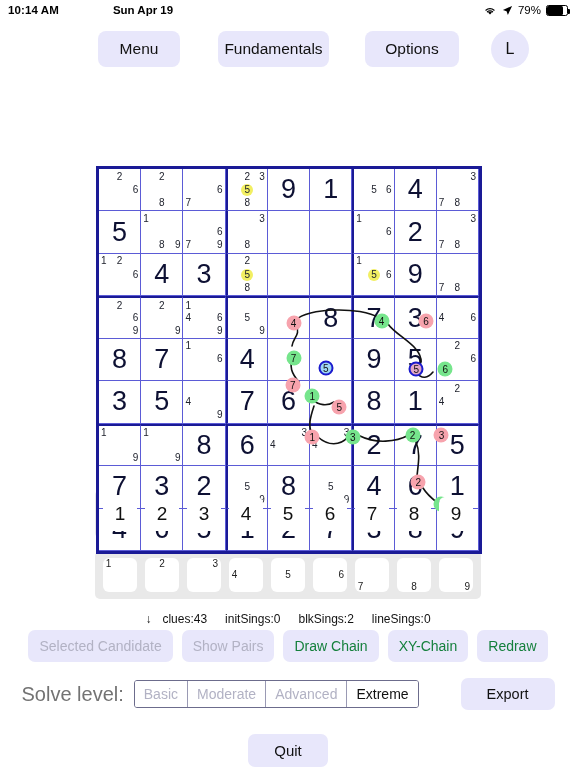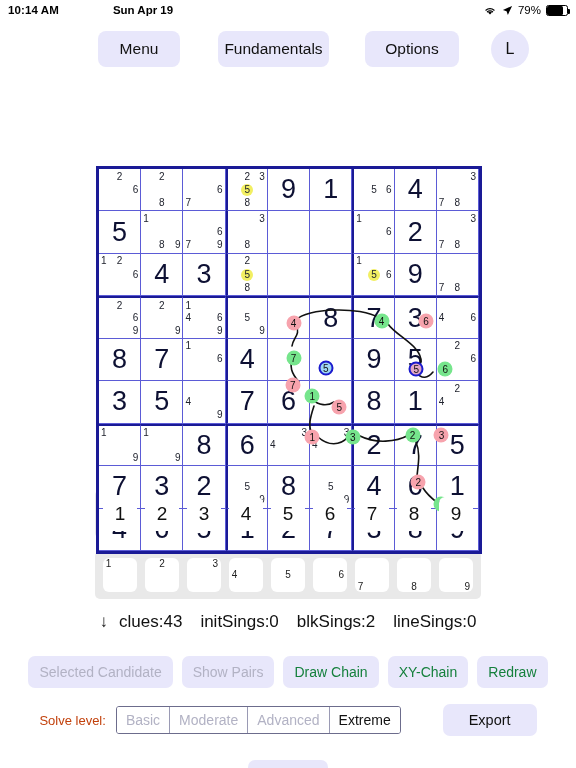--- a/index.html
+++ b/index.html
@@ -139,43 +139,43 @@
   }
   #pad-cands .padkey .mini {
     position: absolute; font-size: 10px; color: #222;
     width: 33%; height: 33%;
     display: flex; align-items: center; justify-content: center;
   }
 
   
   #statline {
     margin-top: 13px; text-align: center;
-    font-size: 17px; color: #111;
+    font-size: 12px; color: #111;
   }
   #statline span { margin: 0 9px; }
   #statline .arrow { margin-right: 2px; }
 
   
   #actions {
-    margin-top: 24px; display: flex; justify-content: center;
+    margin-top: 4px; display: flex; justify-content: center;
     align-items: center; gap: 9px; padding: 0 6px;
   }
   .actbtn {
     background: #e8e7fb; color: #15803d; border: none; border-radius: 7px;
     font-size: 14px; padding: 8px 11px; cursor: pointer;
     font-family: "Liberation Sans", sans-serif; white-space: nowrap;
   }
   .actbtn.disabled { color: #b2b2c4; cursor: default; }
 
   
   #levelrow {
     margin-top: 16px; display: flex; align-items: center;
     justify-content: center; gap: 0;
   }
-  #levelrow .label { font-size: 13px; color: #c2410c; margin-right: 10px; }
+  #levelrow .label { font-size: 20px; color: #737373; margin-right: 10px; }
   #segment {
     display: flex; border: 1px solid #6c6c8c; border-radius: 3px;
     overflow: hidden; background: #fff;
   }
   #segment .seg {
     font-size: 14px; padding: 5px 9px; color: #b2b2c4;
     border-right: 1px solid #9a9ab4; background: #fff;
     cursor: pointer; font-family: "Liberation Sans", sans-serif;
   }
   #segment .seg:last-child { border-right: none; }

